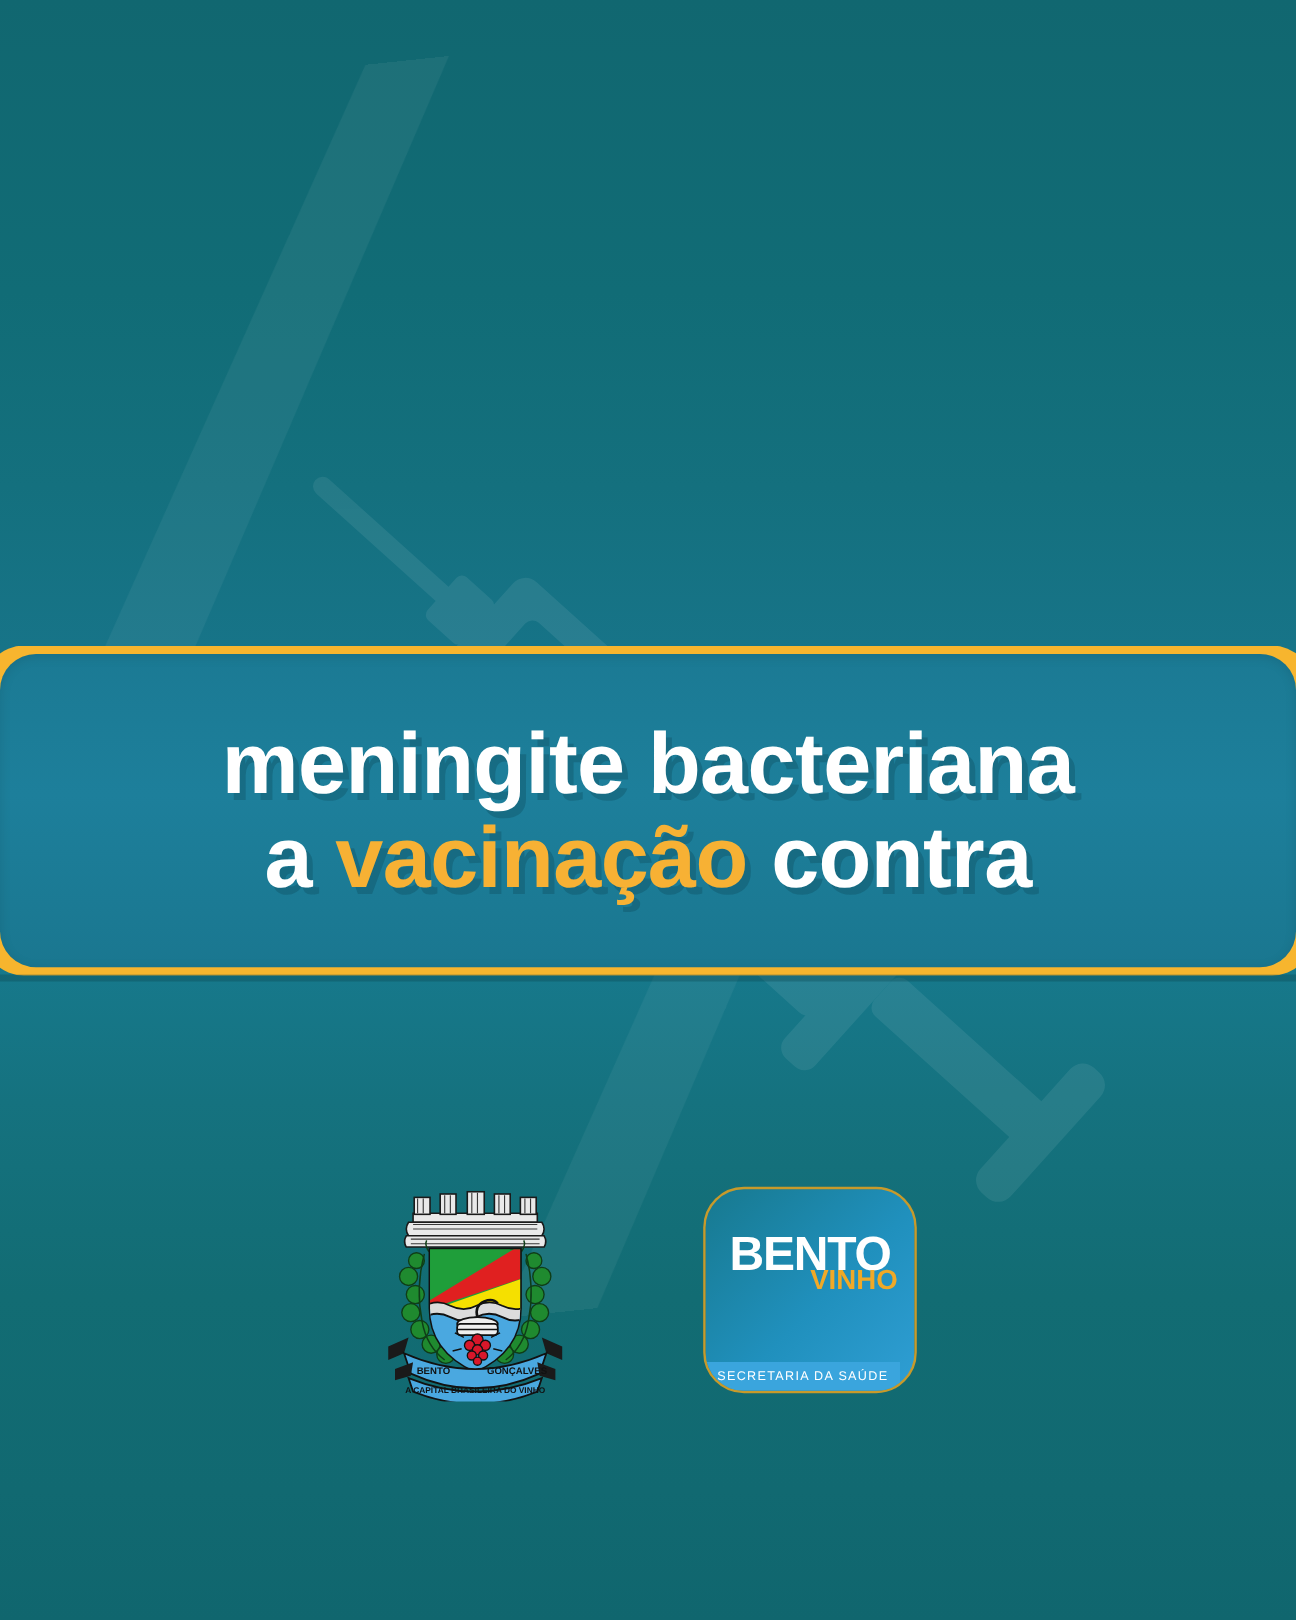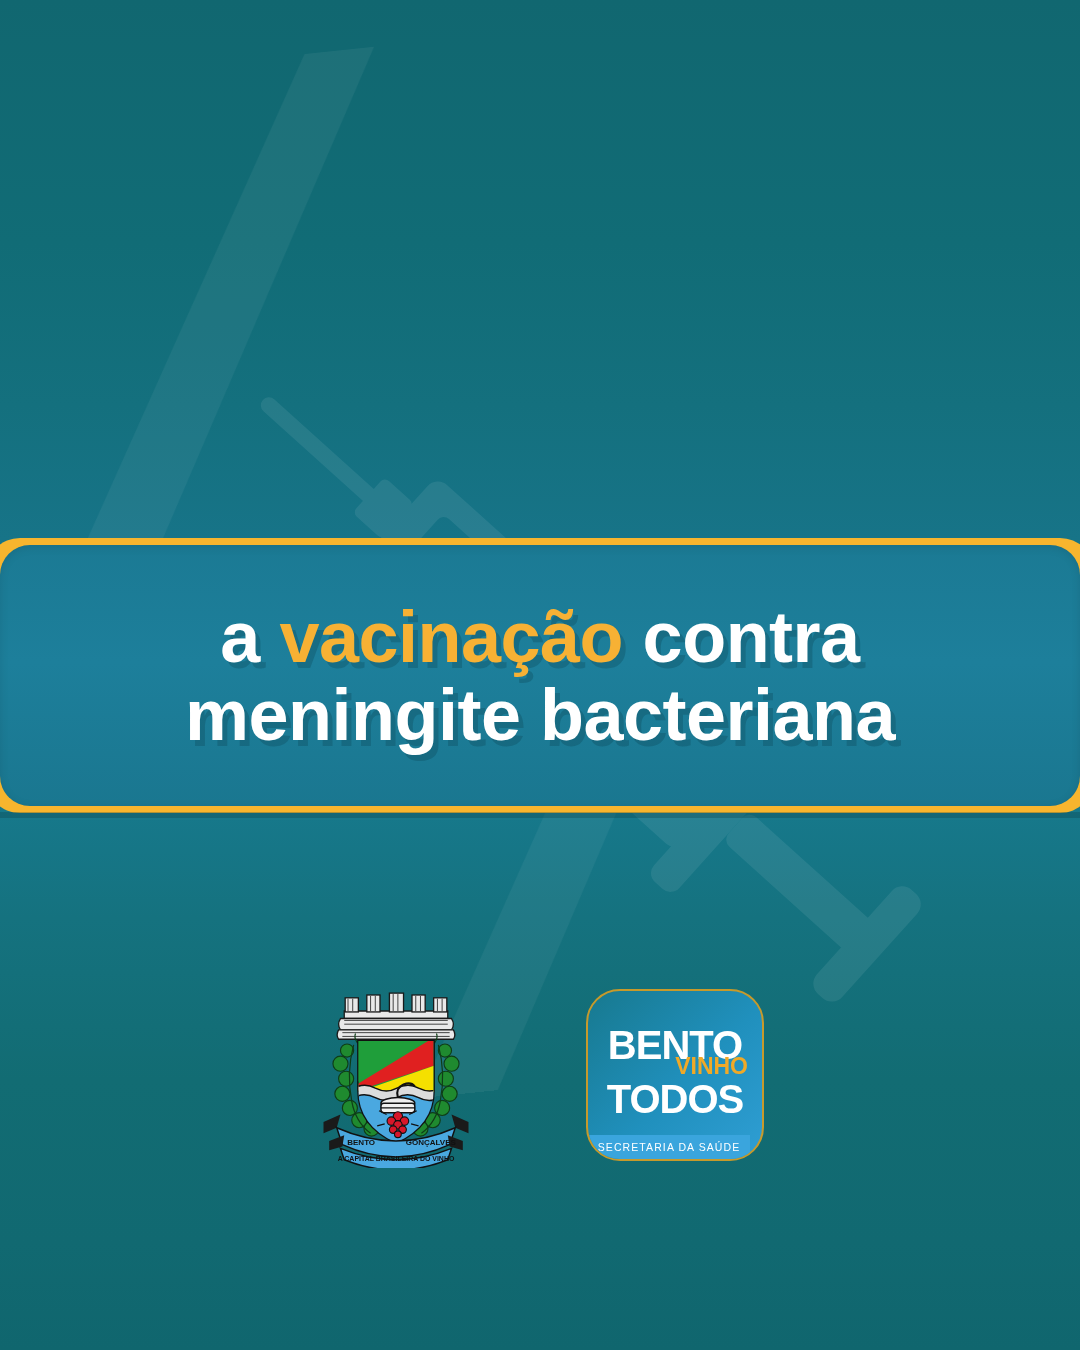--- a/index.html
+++ b/index.html
@@ -189,22 +189,22 @@
 
       <g opacity="0.055" fill="#ffffff">
         <path d="M 330 60 L 400 60 L 120 560 L 40 560 Z" transform="rotate(-6 260 300)"></path>
         <path d="M 690 560 L 760 560 L 470 1080 L 390 1080 Z" transform="rotate(-6 580 820)"></path>
       </g>
     </svg>
   </div>
 
   <div class="title-band">
     <div class="title-inner">
+      <div class="title-line">meningite bacteriana</div>
       <div class="title-line"><span>a </span><span class="hl">vacinação</span><span> contra</span></div>
-      <div class="title-line">meningite bacteriana</div>
     </div>
   </div>
 
   <div class="logos">
 
     <div>
       <svg class="coat" viewBox="0 0 170 196" xmlns="http://www.w3.org/2000/svg" aria-hidden="true">
 
         <g stroke="#1a1a1a" stroke-width="1.4" fill="#e9e9e9">
           <path d="M30 30 h110 v8 H30 z"></path>
@@ -293,21 +293,20 @@
           <text x="48" y="172" font-family="'Liberation Sans',sans-serif" font-size="8.5" font-weight="700" fill="#111" text-anchor="middle">BENTO</text>
           <text x="122" y="172" font-family="'Liberation Sans',sans-serif" font-size="8.5" font-weight="700" fill="#111" text-anchor="middle">GONÇALVES</text>
           <text x="85" y="189" font-family="'Liberation Sans',sans-serif" font-size="7.4" font-weight="700" fill="#111" text-anchor="middle">A CAPITAL BRASILEIRA DO VINHO</text>
         </g>
       </svg>
     </div>
 
     <div class="bpt">
       <div class="bpt-words">
         <span class="bpt-bento">BENTO</span>
-        <span class="bpt-todos">TODOS</span>
         <span class="bpt-para">VINHO</span>
       </div>
       <div class="bpt-footer">
         <span>SECRETARIA DA SAÚDE</span>
       </div>
     </div>
 
   </div>
 </div>
 

